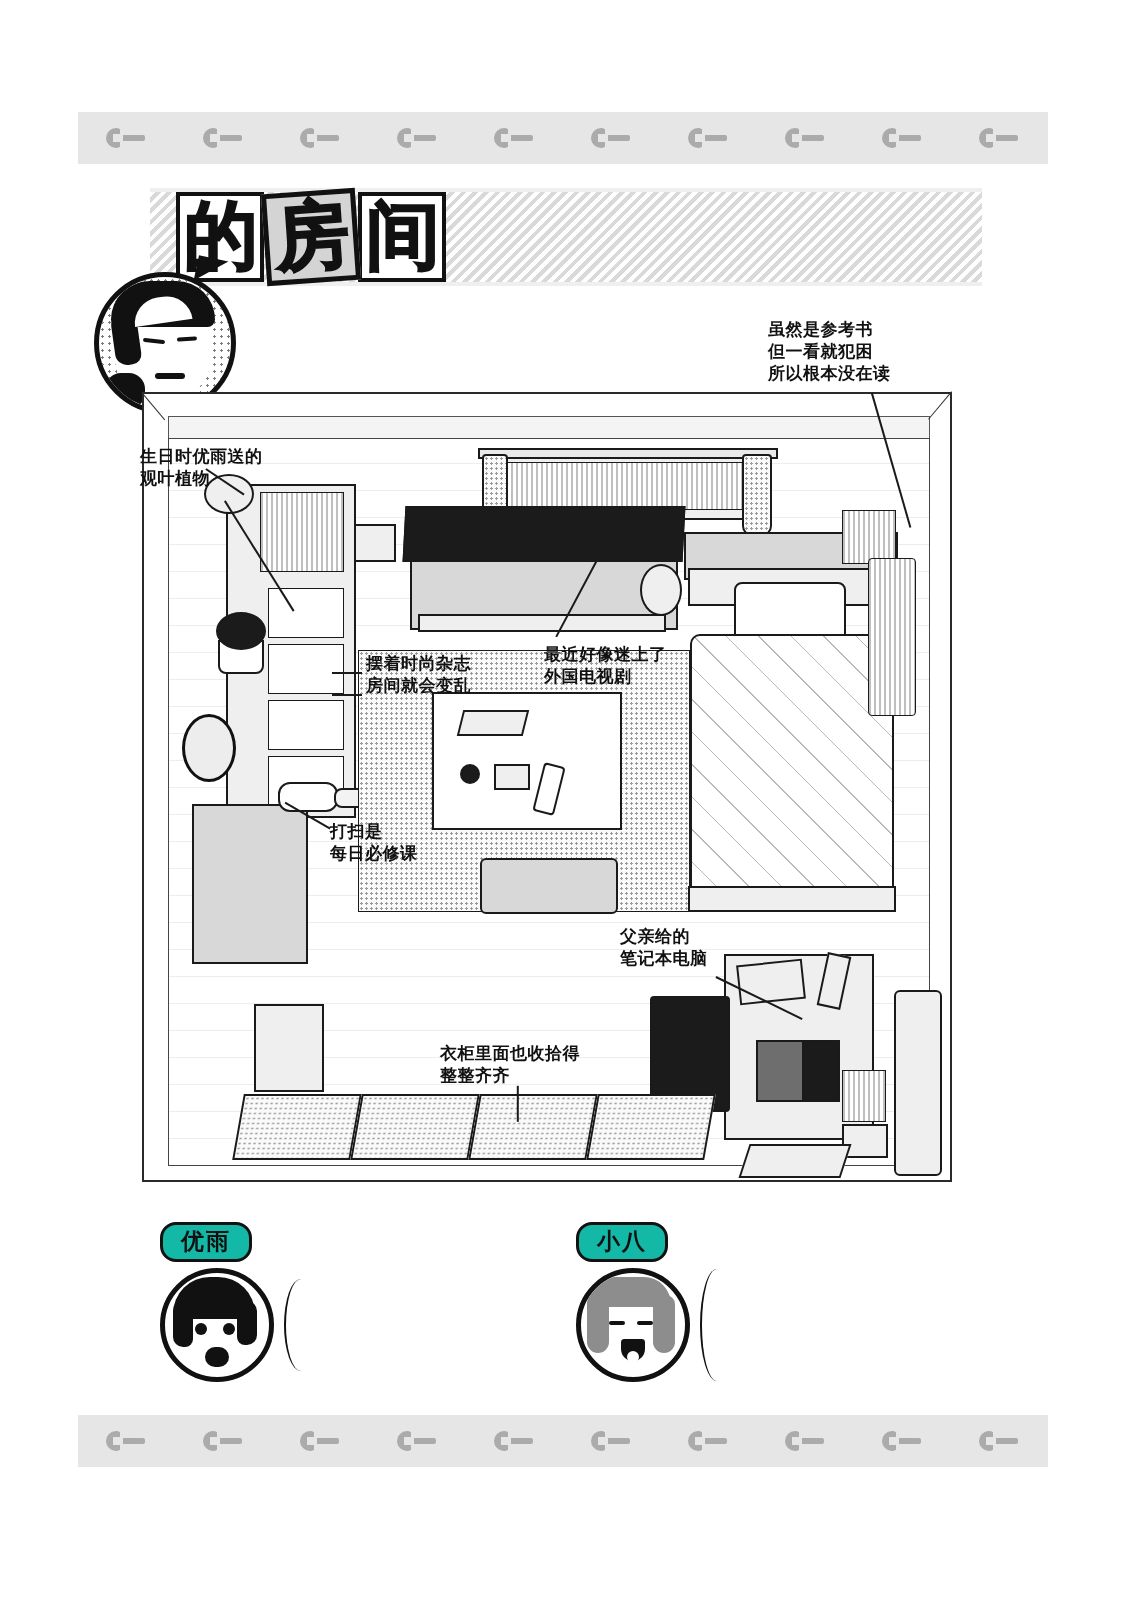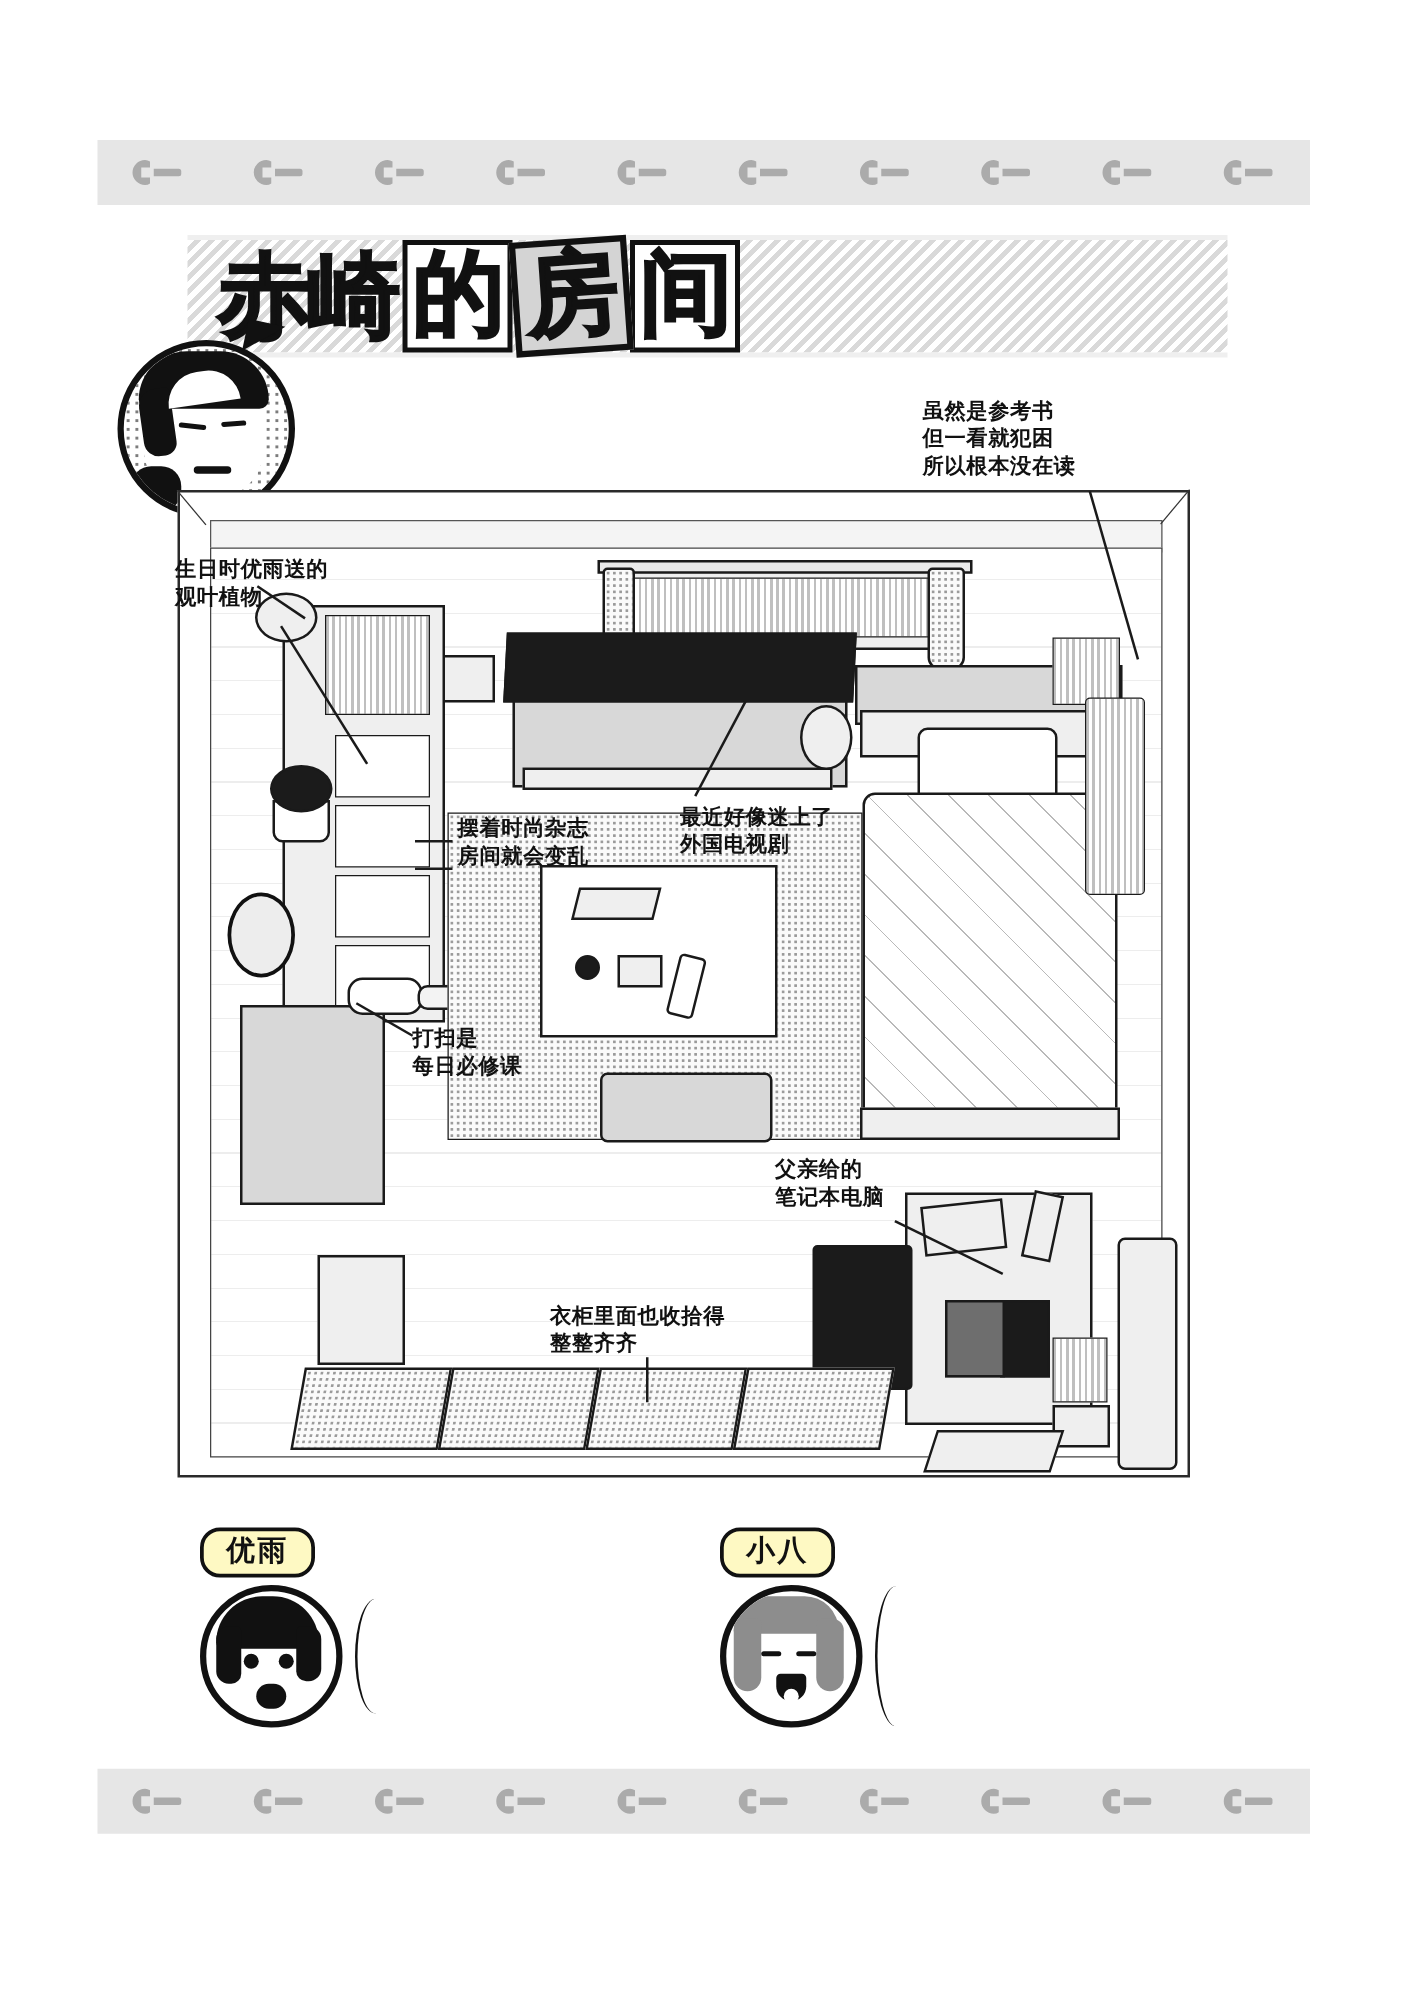--- a/index.html
+++ b/index.html
@@ -115,21 +115,21 @@
     color:#111;white-space:pre-line;letter-spacing:.5px;
   }
   .lead{
     position:absolute;background:#1a1a1a;height:1.6px;transform-origin:0 50%;
   }
 
   
   .cmt{position:absolute;}
   .name-tag{
     display:inline-block;border:3px solid #111;border-radius:16px;
-    background:#fef9c3;padding:3px 18px 5px 18px;
+    background:#14b8a6;padding:3px 18px 5px 18px;
     font-weight:bold;font-size:23px;line-height:26px;letter-spacing:2px;
   }
   .cmt-av{width:104px;height:104px;}
   .brace{
     position:absolute;width:26px;
     border-left:2.5px solid #111;border-radius:60% 0 0 60%/50% 0 0 50%;
   }
   .cmt-text{
     font-weight:bold;font-size:19px;line-height:29px;white-space:pre-line;
     letter-spacing:.5px;color:#111;
@@ -167,21 +167,20 @@
       <path fill="#a8a8a8" d="M11 1a7 7 0 100 20 7 7 0 004-1.2V15H8V7h7V2.2A7 7 0 0011 1zm7 7h20a2 2 0 012 2v2a2 2 0 01-2 2H18z"></path>
     </svg>
   <svg class="wrench" viewBox="0 0 44 22">
       <path fill="#a8a8a8" d="M11 1a7 7 0 100 20 7 7 0 004-1.2V15H8V7h7V2.2A7 7 0 0011 1zm7 7h20a2 2 0 012 2v2a2 2 0 01-2 2H18z"></path>
     </svg>
 </div>
 
 <div class="title-wrap">
   <div class="title-hatch"></div>
   <div class="title-row">
-    <span class="ttl">赤崎</span>
     <span class="ttl ttl-box">的</span>
     <span class="ttl ttl-box2">房</span>
     <span class="ttl ttl-box">间</span>
   </div>
 </div>
 
 <div class="speech-tail"></div>
 <div class="avatar akasaki-av">
   <div class="dots" style="left:0;top:0;"></div>
   <div class="face-skin" style="left:16px;top:10px;width:96px;height:112px;border-radius:48px 48px 40px 40px;"></div>
@@ -260,21 +259,21 @@
   <div class="f lgray" style="left:700px;top:732px;width:42px;height:30px;"></div>
   <div class="f lgray" style="left:752px;top:598px;width:44px;height:182px;border-radius:6px;"></div>
   <div class="f lgray" style="left:602px;top:752px;width:98px;height:30px;transform:skewX(-18deg);"></div>
 
   <div class="f dotfill" style="left:96px;top:702px;width:114px;height:62px;transform:skewX(-10deg);"></div>
   <div class="f dotfill" style="left:214px;top:702px;width:114px;height:62px;transform:skewX(-10deg);"></div>
   <div class="f dotfill" style="left:332px;top:702px;width:114px;height:62px;transform:skewX(-10deg);"></div>
   <div class="f dotfill" style="left:450px;top:702px;width:114px;height:62px;transform:skewX(-10deg);"></div>
 </div>
 
-<div class="callout" style="left:738px;top:318px;">虽然是参考书
+<div class="callout" style="left:768px;top:318px;">虽然是参考书
 但一看就犯困
 所以根本没在读</div>
 <div class="lead" style="left:872px;top:392px;width:140px;transform:rotate(74deg);"></div>
 
 <div class="callout" style="left:140px;top:445px;">生日时优雨送的
 观叶植物</div>
 <div class="lead" style="left:225px;top:500px;width:130px;transform:rotate(58deg);"></div>
 <div class="lead" style="left:206px;top:468px;width:46px;transform:rotate(34deg);"></div>
 
 <div class="callout" style="left:366px;top:652px;">摆着时尚杂志

